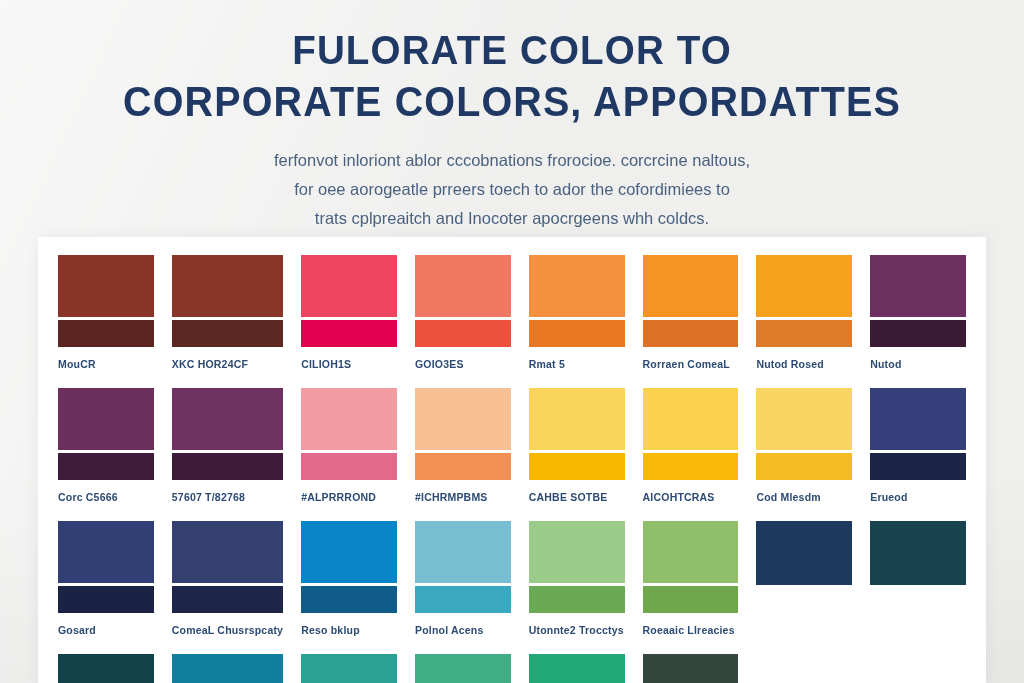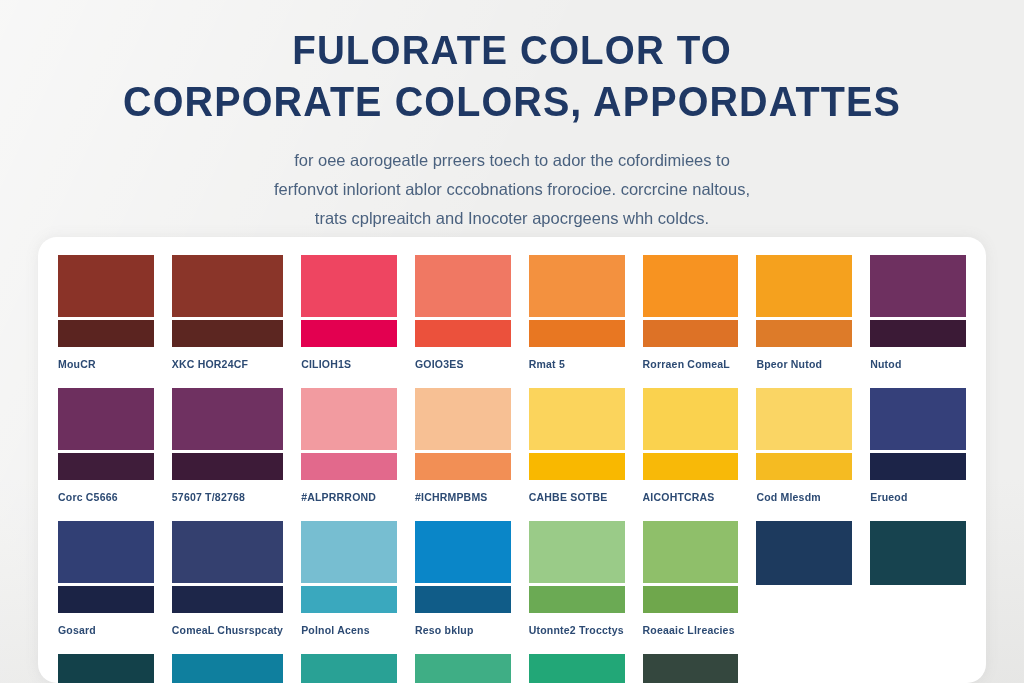--- a/index.html
+++ b/index.html
@@ -65,21 +65,20 @@
   
   .palette-card {
     position: absolute;
     left: 38px;
     top: 237px;
     width: 948px;
     height: 446px;
     background: #ffffff;
     box-shadow: 0 0 14px rgba(120,120,120,0.10);
     overflow: hidden;
-    border-radius: 19px;
   }
   .grid {
     display: grid;
     grid-template-columns: repeat(8, 1fr);
     column-gap: 18px;
     row-gap: 0;
     padding: 18px 20px 0 20px;
     box-sizing: border-box;
   }
   .swatch {
@@ -116,22 +115,22 @@
 <body>
 
 <div class="paper-texture"></div>
 
 <div class="page">
 
   <div class="header">
     <h1 class="title title-line-1">FULORATE COLOR TO</h1>
     <h1 class="title title-line-2">CORPORATE COLORS, APPORDATTES</h1>
     <div class="subtitle">
+      <span class="subtitle-line">ferfonvot inloriont ablor  cccobnations frorocioe. corcrcine naltous,</span>
       <span class="subtitle-line">for oee aorogeatle prreers toech to ador the cofordimiees to</span>
-      <span class="subtitle-line">ferfonvot inloriont ablor  cccobnations frorocioe. corcrcine naltous,</span>
       <span class="subtitle-line">trats cplpreaitch and Inocoter apocrgeens whh coldcs.</span>
     </div>
   </div>
 
   <div class="palette-card">
     <div class="grid" id="palette-grid">
         <div class="swatch">
           <div class="swatch-stack">
             <div class="swatch-top" style="background: rgb(138, 51, 40);"></div>
             <div class="swatch-bottom" style="background: rgb(91, 36, 32);"></div>
@@ -171,21 +170,21 @@
             <div class="swatch-top" style="background: rgb(247, 147, 33);"></div>
             <div class="swatch-bottom" style="background: rgb(221, 114, 38);"></div>
           </div>
           <div class="swatch-label">Rorraen ComeaL</div>
         </div>
         <div class="swatch">
           <div class="swatch-stack">
             <div class="swatch-top" style="background: rgb(245, 161, 30);"></div>
             <div class="swatch-bottom" style="background: rgb(221, 123, 41);"></div>
           </div>
-          <div class="swatch-label">Bpeor Nutod</div>
+          <div class="swatch-label">Nutod Rosed</div>
         </div>
         <div class="swatch">
           <div class="swatch-stack">
             <div class="swatch-top" style="background: rgb(110, 48, 96);"></div>
             <div class="swatch-bottom" style="background: rgb(59, 26, 54);"></div>
           </div>
           <div class="swatch-label">Nutod</div>
         </div>
         <div class="swatch">
           <div class="swatch-stack">
@@ -252,34 +251,34 @@
         </div>
         <div class="swatch">
           <div class="swatch-stack">
             <div class="swatch-top" style="background: rgb(52, 64, 111);"></div>
             <div class="swatch-bottom" style="background: rgb(29, 38, 73);"></div>
           </div>
           <div class="swatch-label">ComeaL Chusrspcaty</div>
         </div>
         <div class="swatch">
           <div class="swatch-stack">
+            <div class="swatch-top" style="background: rgb(10, 134, 200);"></div>
+            <div class="swatch-bottom" style="background: rgb(16, 92, 136);"></div>
+          </div>
+          <div class="swatch-label">Reso bklup</div>
+        </div>
+        <div class="swatch">
+          <div class="swatch-stack">
             <div class="swatch-top" style="background: rgb(119, 190, 209);"></div>
             <div class="swatch-bottom" style="background: rgb(58, 168, 190);"></div>
           </div>
           <div class="swatch-label">Polnol Acens</div>
         </div>
         <div class="swatch">
           <div class="swatch-stack">
-            <div class="swatch-top" style="background: rgb(10, 134, 200);"></div>
-            <div class="swatch-bottom" style="background: rgb(16, 92, 136);"></div>
-          </div>
-          <div class="swatch-label">Reso bklup</div>
-        </div>
-        <div class="swatch">
-          <div class="swatch-stack">
             <div class="swatch-top" style="background: rgb(154, 203, 136);"></div>
             <div class="swatch-bottom" style="background: rgb(107, 170, 84);"></div>
           </div>
           <div class="swatch-label">Utonnte2 Trocctys</div>
         </div>
         <div class="swatch">
           <div class="swatch-stack">
             <div class="swatch-top" style="background: rgb(143, 191, 106);"></div>
             <div class="swatch-bottom" style="background: rgb(111, 167, 76);"></div>
           </div>

